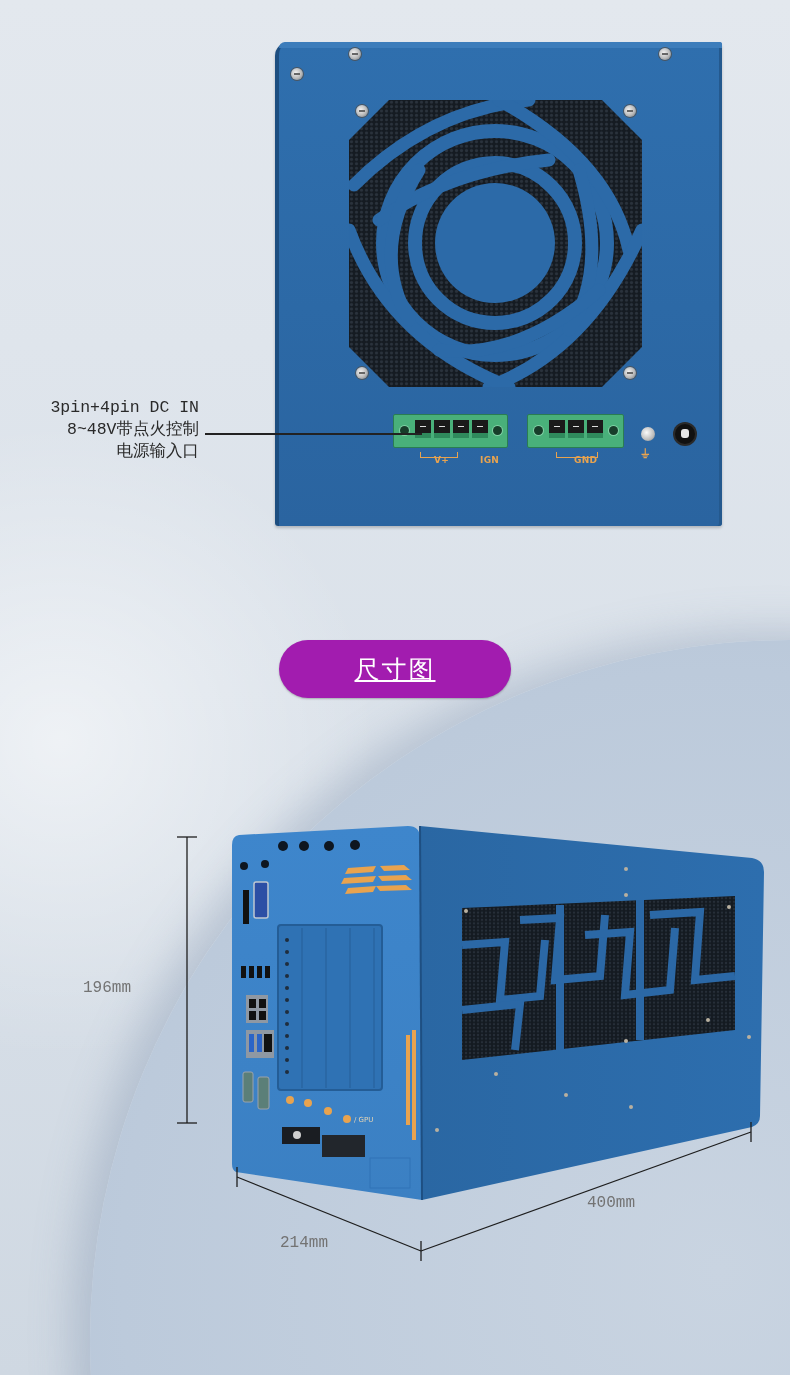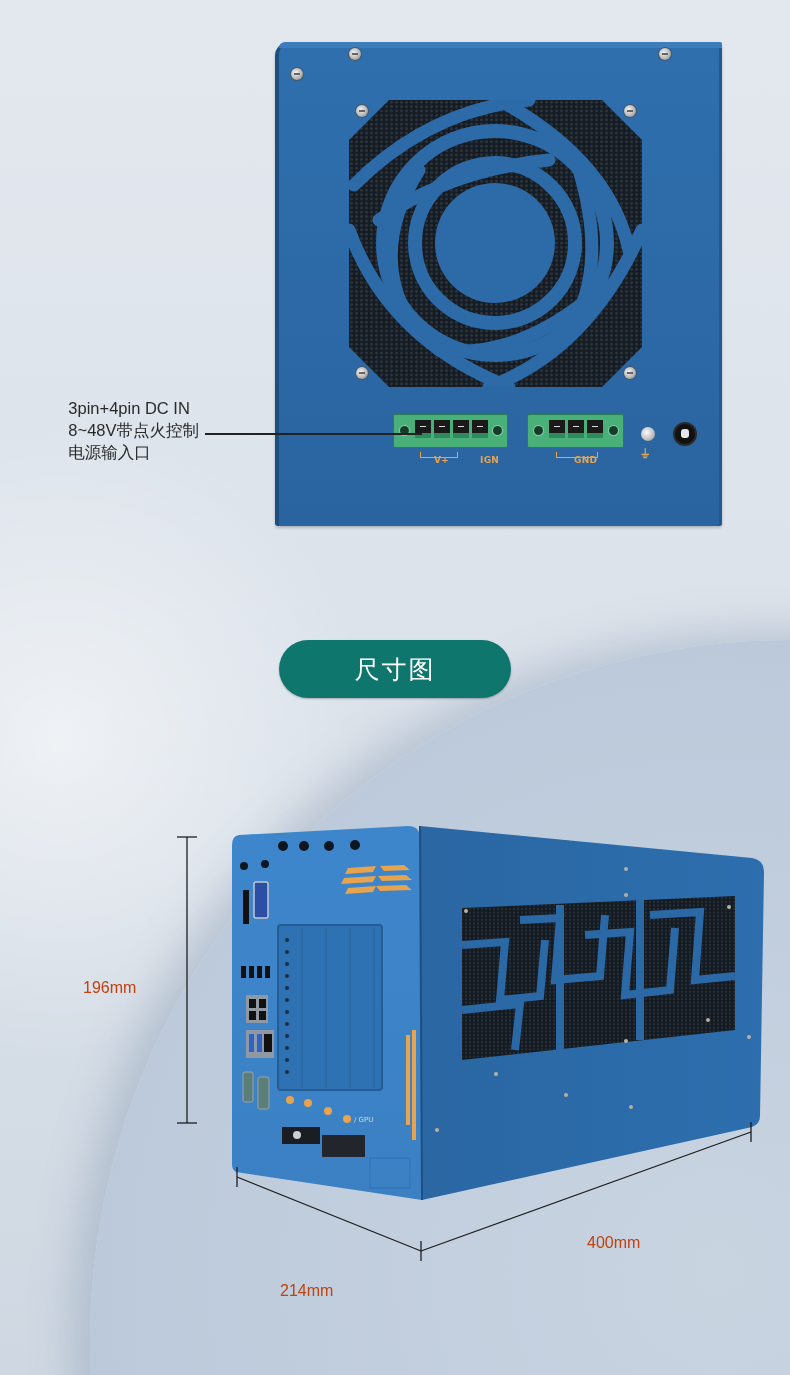--- a/index.html
+++ b/index.html
@@ -86,43 +86,43 @@
   .dial::after {
     content: ""; position: absolute; left: 6px; top: 5px; width: 8px; height: 9px;
     border-radius: 3px; background: #e7e7e7;
   }
   .ground-icon {
     position: absolute; color: #e8a34f; font-size: 12px; font-weight: bold;
   }
 
   
   .callout {
-    position: absolute; right: 591px; top: 397px; text-align: left;
+    position: absolute; right: 591px; top: 397px; text-align: right;
     color: #2a2a2a; font-size: 16.5px; line-height: 22px;
-    font-family: Liberation Sans, sans-serif; white-space: nowrap;
+    font-family: Liberation Mono, monospace; white-space: nowrap;
   }
   .callout-line {
     position: absolute; left: 205px; top: 433px; width: 217px; height: 1.5px; background: #222;
   }
 
   
   .pill {
     position: absolute; left: 279px; top: 640px; width: 232px; height: 58px;
-    background: #0f766e; border-radius: 29px;
+    background: #a21caf; border-radius: 29px;
     box-shadow: 0 1px 2px rgba(0,0,0,0.25);
     display: flex; align-items: center; justify-content: center;
-    color: #ffffff; font-size: 25px; letter-spacing: 2px;
+    color: #ffffff; font-size: 25px; letter-spacing: 2px; text-decoration: underline;
   }
 
   
   .iso-wrap { position: absolute; left: 0; top: 0; width: 790px; height: 1375px; }
 
   .dim-label {
-    position: absolute; color: #c2410c; font-size: 16px;
-    font-family: Liberation Sans, sans-serif;
+    position: absolute; color: #737373; font-size: 16px;
+    font-family: Liberation Mono, monospace;
   }
 </style>
 </head>
 <body>
 
 <div class="bg"></div>
 <div class="bg-light"></div>
 <div class="bg-arc"></div>
 
 <div class="dev-top">
@@ -329,14 +329,14 @@
     <line x1="237" y1="1177" x2="421" y2="1251"></line>
     <line x1="237" y1="1167" x2="237" y2="1187"></line>
     <line x1="421" y1="1241" x2="421" y2="1261"></line>
 
     <line x1="421" y1="1251" x2="751" y2="1132"></line>
     <line x1="751" y1="1122" x2="751" y2="1142"></line>
   </g>
 </svg>
 
 <div class="dim-label" style="left:83px;top:979px;">196mm</div>
-<div class="dim-label" style="left:280px;top:1234px;margin-top:48px;">214mm</div>
-<div class="dim-label" style="left:587px;top:1234px;">400mm</div>
+<div class="dim-label" style="left:280px;top:1234px;">214mm</div>
+<div class="dim-label" style="left:587px;top:1194px;">400mm</div>
 
 </body></html>

